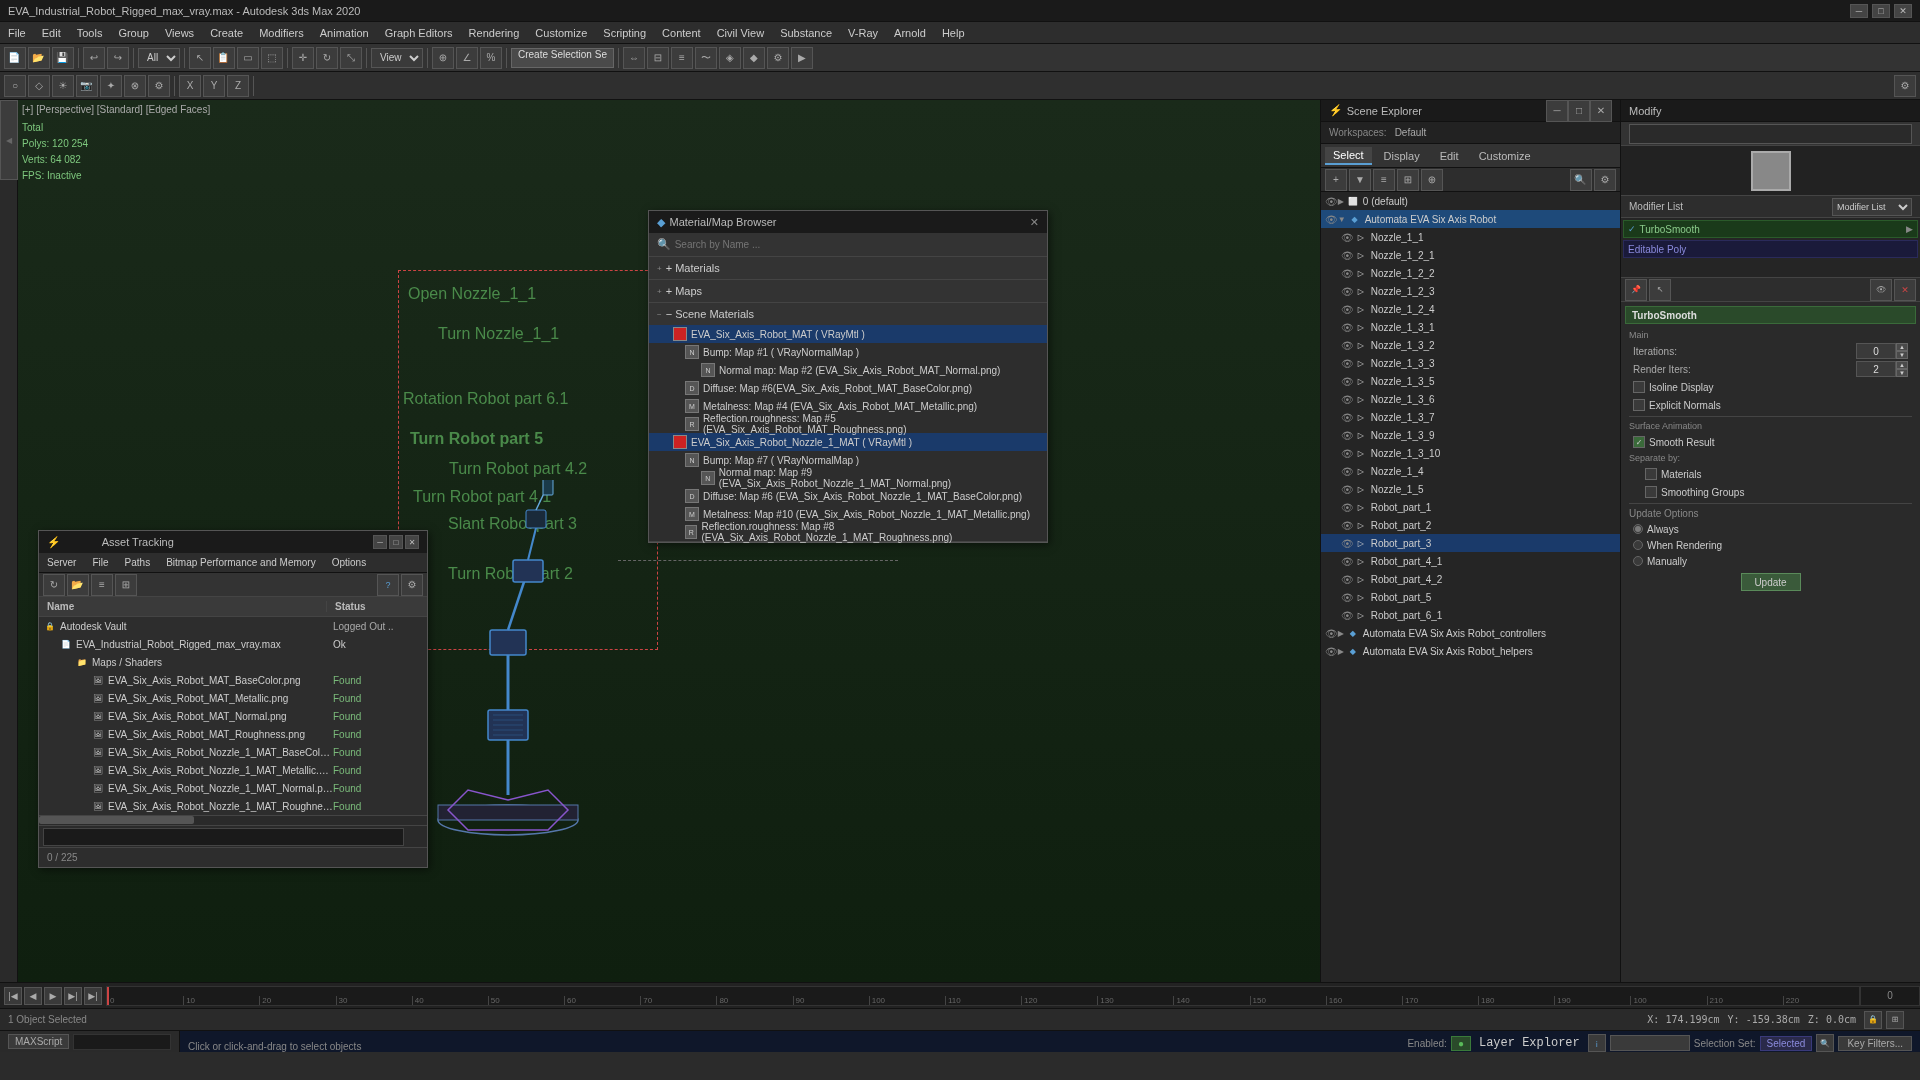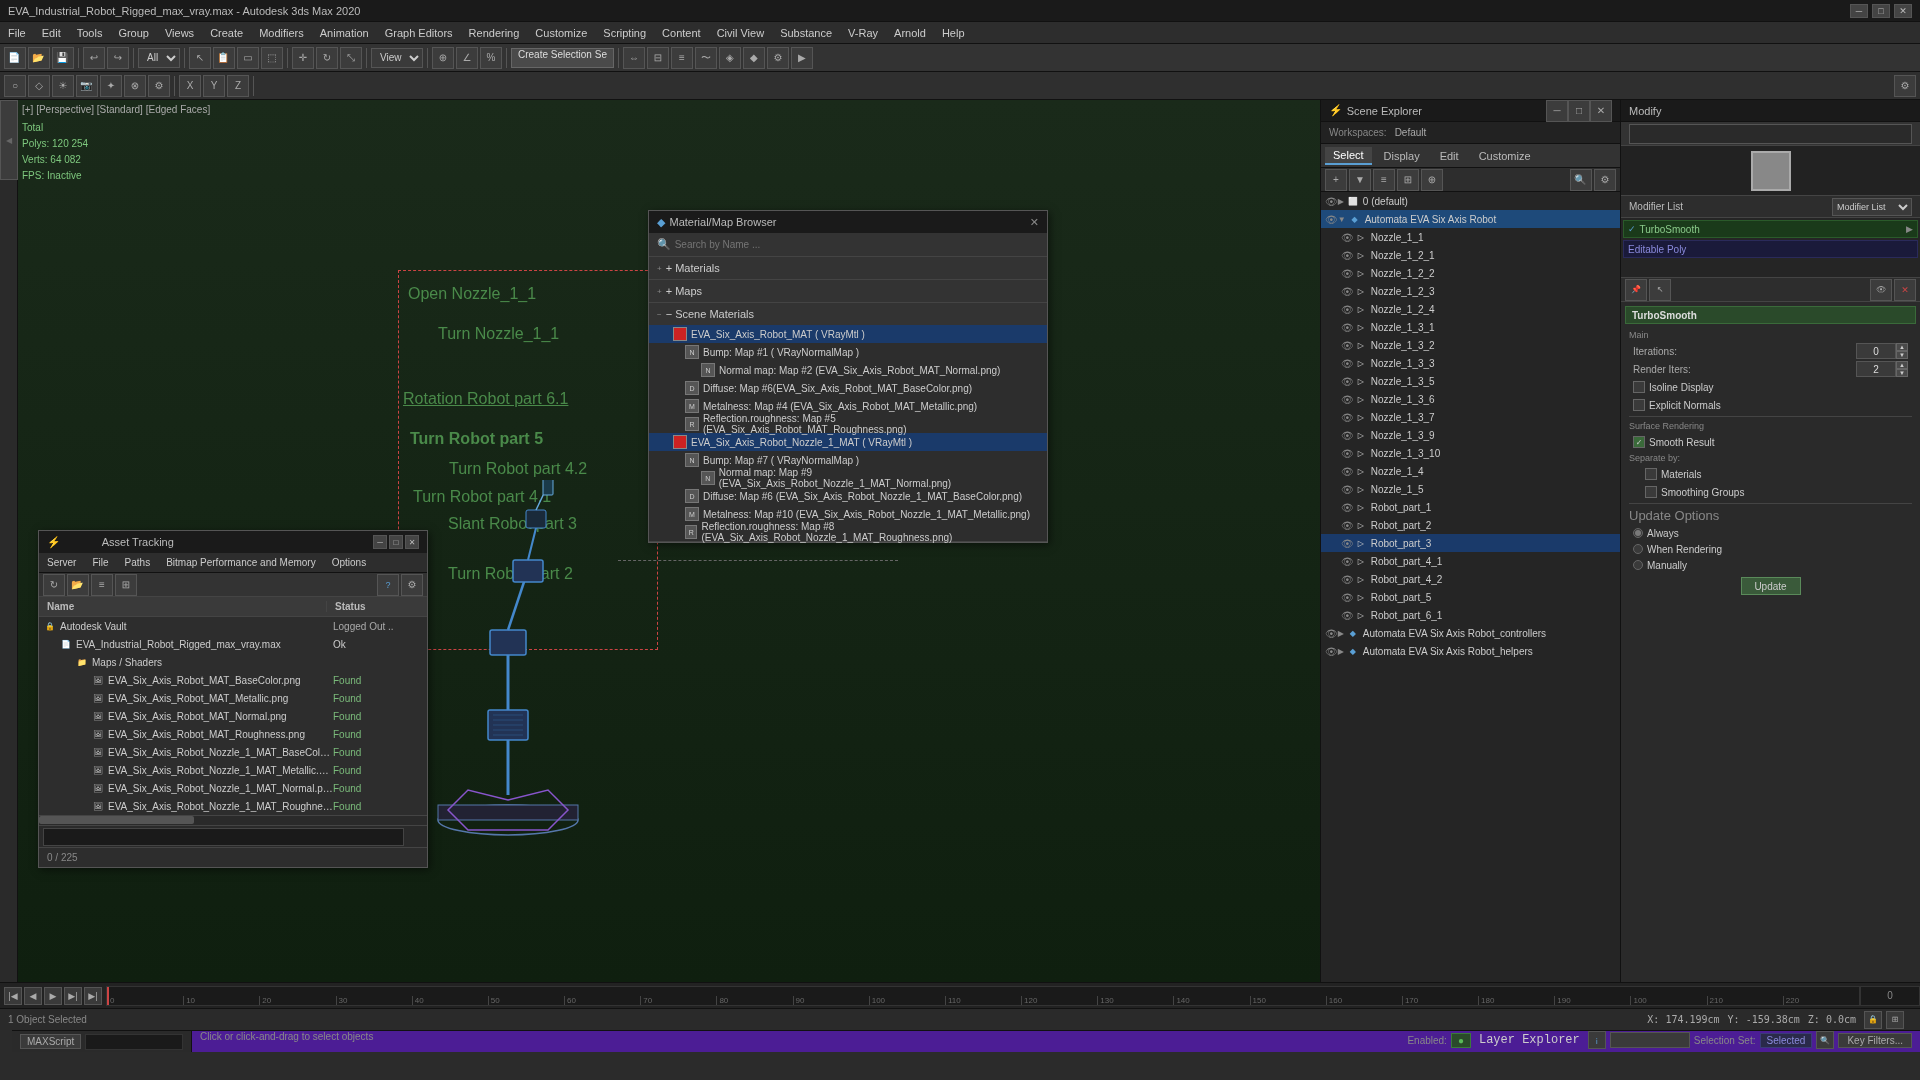--- a/index.html
+++ b/index.html
@@ -131,21 +131,21 @@
     #timeline { flex: 1; height: 20px; background: #1a1a1a; position: relative; border: 1px solid #333; }
     .tick { flex: 1; border-left: 1px solid #444; display: flex; align-items: flex-start; padding-left: 2px; }
     .tick-label { font-size: 8px; color: #666; }
     #frame-display { width: 60px; height: 20px; background: #1a1a1a; border: 1px solid #333; display: flex; align-items: center; justify-content: center; font-size: 10px; color: #888; }
 
     
     #status-bar { height: 22px; background: #2a2a2a; border-top: 1px solid #111; display: flex; align-items: center; padding: 0 8px; font-size: 10px; color: #888; }
     #status-bar .status-text { flex: 1; }
     #status-bar .coord-display { display: flex; gap: 8px; font-family: monospace; }
     .coord-item { color: #aaa; }
-    #bottom-bar { height: 22px; background: #4c1d95; border-top: 1px solid #111; display: flex; align-items: flex-start; margin-left: 12px; }
+    #bottom-bar { height: 22px; background: #0f172a; border-top: 1px solid #111; display: flex; align-items: flex-end; }
     .bb-left { width: 180px; background: #2a2a2a; height: 100%; display: flex; align-items: center; padding: 0 8px; font-size: 10px; color: #888; border-right: 1px solid #111; }
     .bb-center { flex: 1; display: flex; align-items: center; padding: 0 8px; font-size: 10px; color: #888; }
     .bb-right { display: flex; align-items: center; gap: 4px; padding: 0 8px; }
     .bb-btn { width: 18px; height: 18px; background: #3a3a3a; border: 1px solid #555; display: flex; align-items: center; justify-content: center; font-size: 8px; color: #aaa; cursor: pointer; }
     .enabled-badge { background: #2a4a2a; border: 1px solid #3a7a3a; padding: 1px 6px; font-size: 10px; color: #7aba7a; }
     .selected-badge { background: #2a2a4a; border: 1px solid #3a3a7a; padding: 1px 6px; font-size: 10px; color: #8a8adc; }
     .key-filters-btn { background: #3a3a3a; border: 1px solid #555; padding: 1px 8px; font-size: 10px; color: #aaa; cursor: pointer; }
 
     
     ::-webkit-scrollbar { width: 8px; height: 8px; }
@@ -253,21 +253,21 @@
     <div id="viewport-label">[+] [Perspective] [Standard] [Edged Faces]</div>
     <div id="viewport-stats">
       <div>Total</div>
       <div>Polys: 120 254</div>
       <div>Verts: 64 082</div>
       <div><span>FPS:</span> <span>Inactive</span></div>
     </div>
 
     <div class="annot-text" style="left:390px; top:185px; color:#4a8a4a;">Open Nozzle_1_1</div>
     <div class="annot-text" style="left:420px; top:225px; color:#4a8a4a;">Turn Nozzle_1_1</div>
-    <div class="annot-text" style="left:385px; top:290px; color:#4a8a4a;text-decoration:underline;">Rotation Robot part 6.1</div>
+    <div class="annot-text" style="left:385px; top:290px; color:#4a8a4a;">Rotation Robot part 6.1</div>
     <div class="annot-text" style="left:392px; top:330px; color:#4a8a4a;font-weight:bold;">Turn Robot part 5</div>
     <div class="annot-text" style="left:395px; top:360px; color:#4a8a4a;margin-left:36px;">Turn Robot part 4.2</div>
     <div class="annot-text" style="left:395px; top:388px; color:#4a8a4a;">Turn Robot part 4.1</div>
     <div class="annot-text" style="left:430px; top:415px; color:#4a8a4a;">Slant Robot part 3</div>
     <div class="annot-text" style="left:430px; top:465px; color:#4a8a4a;">Turn Robot part 2</div>
 
     <div style="position:absolute; left:380px; top:170px; width:260px; height:380px; border: 1px dashed #cc4444; pointer-events:none;"></div>
 
     <svg style="position:absolute; left:400px; top:380px;" width="200" height="370">
 
@@ -732,36 +732,36 @@
           </div>
           <div class="checkbox-row">
             <div class="cb"></div>
             <span>Isoline Display</span>
           </div>
           <div class="checkbox-row">
             <div class="cb"></div>
             <span>Explicit Normals</span>
           </div>
           <div class="prop-divider"></div>
-          <div style="font-size:9px; color:#888; padding:2px 0;">Surface Rendering</div>
+          <div style="font-size:9px; color:#888; padding:2px 0;">Surface Animation</div>
           <div class="checkbox-row">
             <div class="cb checked">✓</div>
             <span>Smooth Result</span>
           </div>
           <div style="font-size:9px; color:#888; padding:2px 0;">Separate by:</div>
           <div class="checkbox-row" style="padding-left:16px;">
             <div class="cb"></div>
             <span>Materials</span>
           </div>
           <div class="checkbox-row" style="padding-left:16px;">
             <div class="cb"></div>
             <span>Smoothing Groups</span>
           </div>
           <div class="prop-divider"></div>
-          <div style="font-size:13px; color:#888; padding:2px 0;">Update Options</div>
+          <div style="font-size:10px; color:#888; padding:2px 0;">Update Options</div>
           <div class="radio-row">
             <div class="radio checked"></div>
             <span>Always</span>
           </div>
           <div class="radio-row">
             <div class="radio"></div>
             <span>When Rendering</span>
           </div>
           <div class="radio-row">
             <div class="radio"></div>

